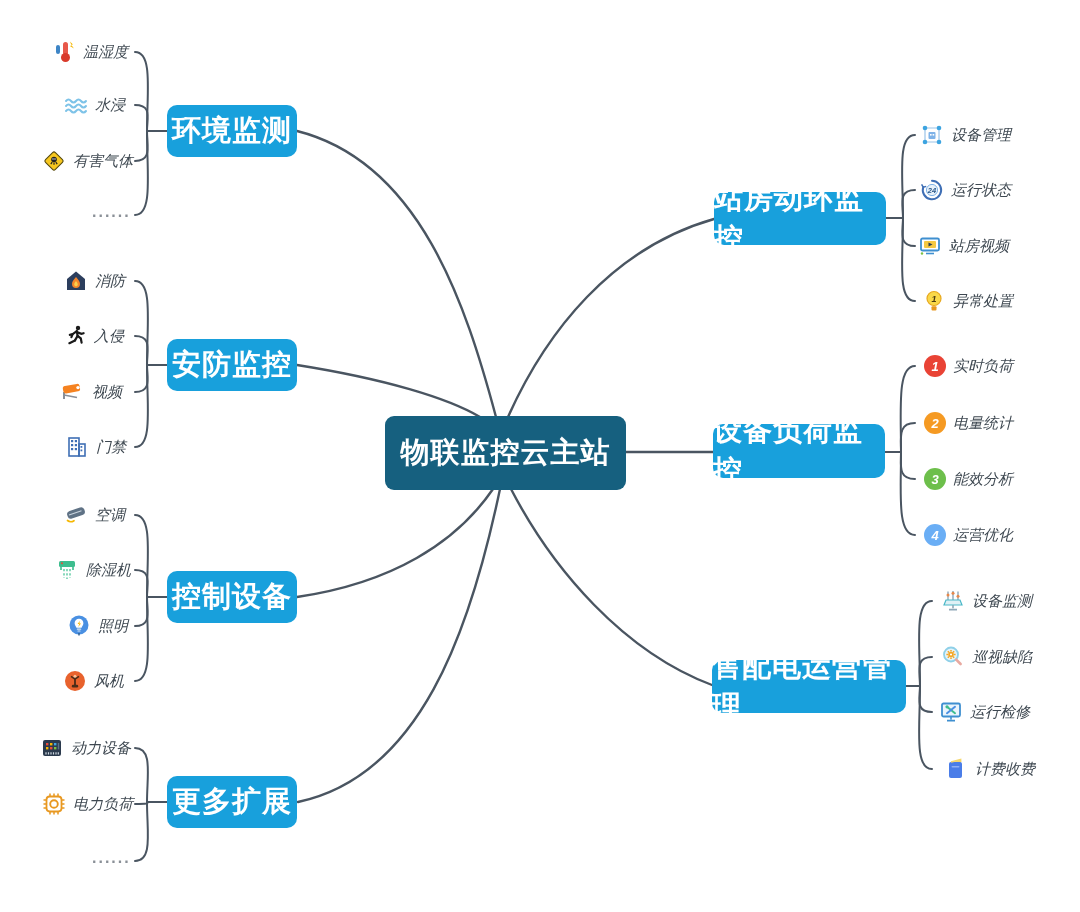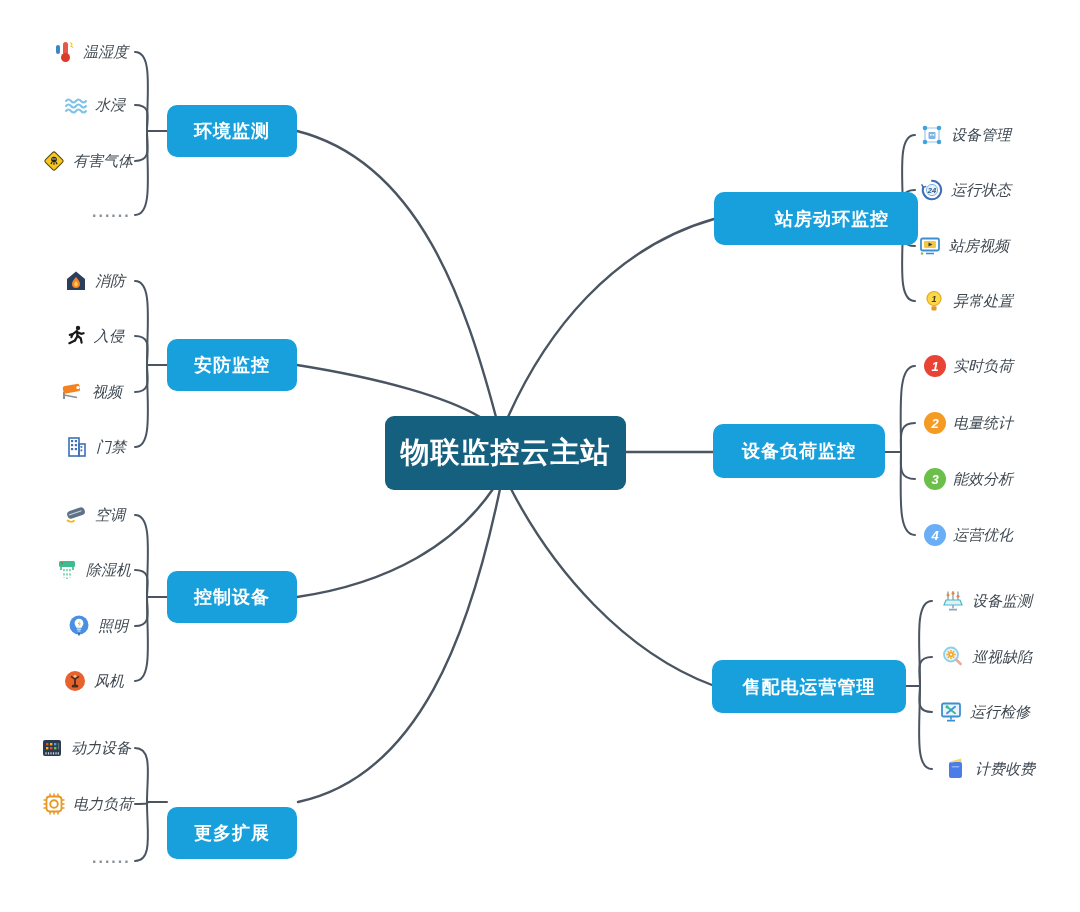--- a/index.html
+++ b/index.html
@@ -6,26 +6,26 @@
   .canvas{
     position:relative;width:1080px;height:912px;background:#ffffff;overflow:hidden;
     font-family:"Liberation Sans","DejaVu Sans",sans-serif;
   }
   svg.wires{position:absolute;left:0;top:0;z-index:1;}
   .node{
     position:absolute;z-index:3;display:flex;align-items:center;justify-content:center;
     border-radius:10px;color:#fff;font-weight:bold;cursor:default;
   }
   .node-center{left:385px;top:416px;width:241px;height:74px;background:#16607f;font-size:29px;letter-spacing:1px;border-radius:9px;}
-  .node-branch{background:#18a0dc;font-size:18px;letter-spacing:1px;}
+  .node-branch{background:#18a0dc;font-size:29px;letter-spacing:1px;}
   .n-env{left:167px;top:105px;width:130px;height:52px;}
   .n-sec{left:167px;top:339px;width:130px;height:52px;}
   .n-ctl{left:167px;top:571px;width:130px;height:52px;}
-  .n-more{left:167px;top:776px;width:130px;height:52px;margin-top:31px;}
-  .n-station{left:714px;top:192px;width:172px;height:53px;padding-left:32px;}
+  .n-more{left:167px;top:776px;width:130px;height:52px;}
+  .n-station{left:714px;top:192px;width:172px;height:53px;}
   .n-load{left:713px;top:424px;width:172px;height:54px;}
   .n-sale{left:712px;top:660px;width:194px;height:53px;}
   .leaf{
     position:absolute;z-index:3;display:flex;align-items:center;height:28px;gap:7px;
     color:#3e4851;font-size:15px;white-space:nowrap;font-style:italic;
   }
   .leaf .ic{width:24px;height:24px;display:inline-flex;align-items:center;justify-content:center;flex:0 0 24px;}
   .leaf .lb{line-height:28px;}
   .dots{
     position:absolute;z-index:3;color:#8a9097;font-size:16px;font-weight:bold;letter-spacing:2px;line-height:24px;

